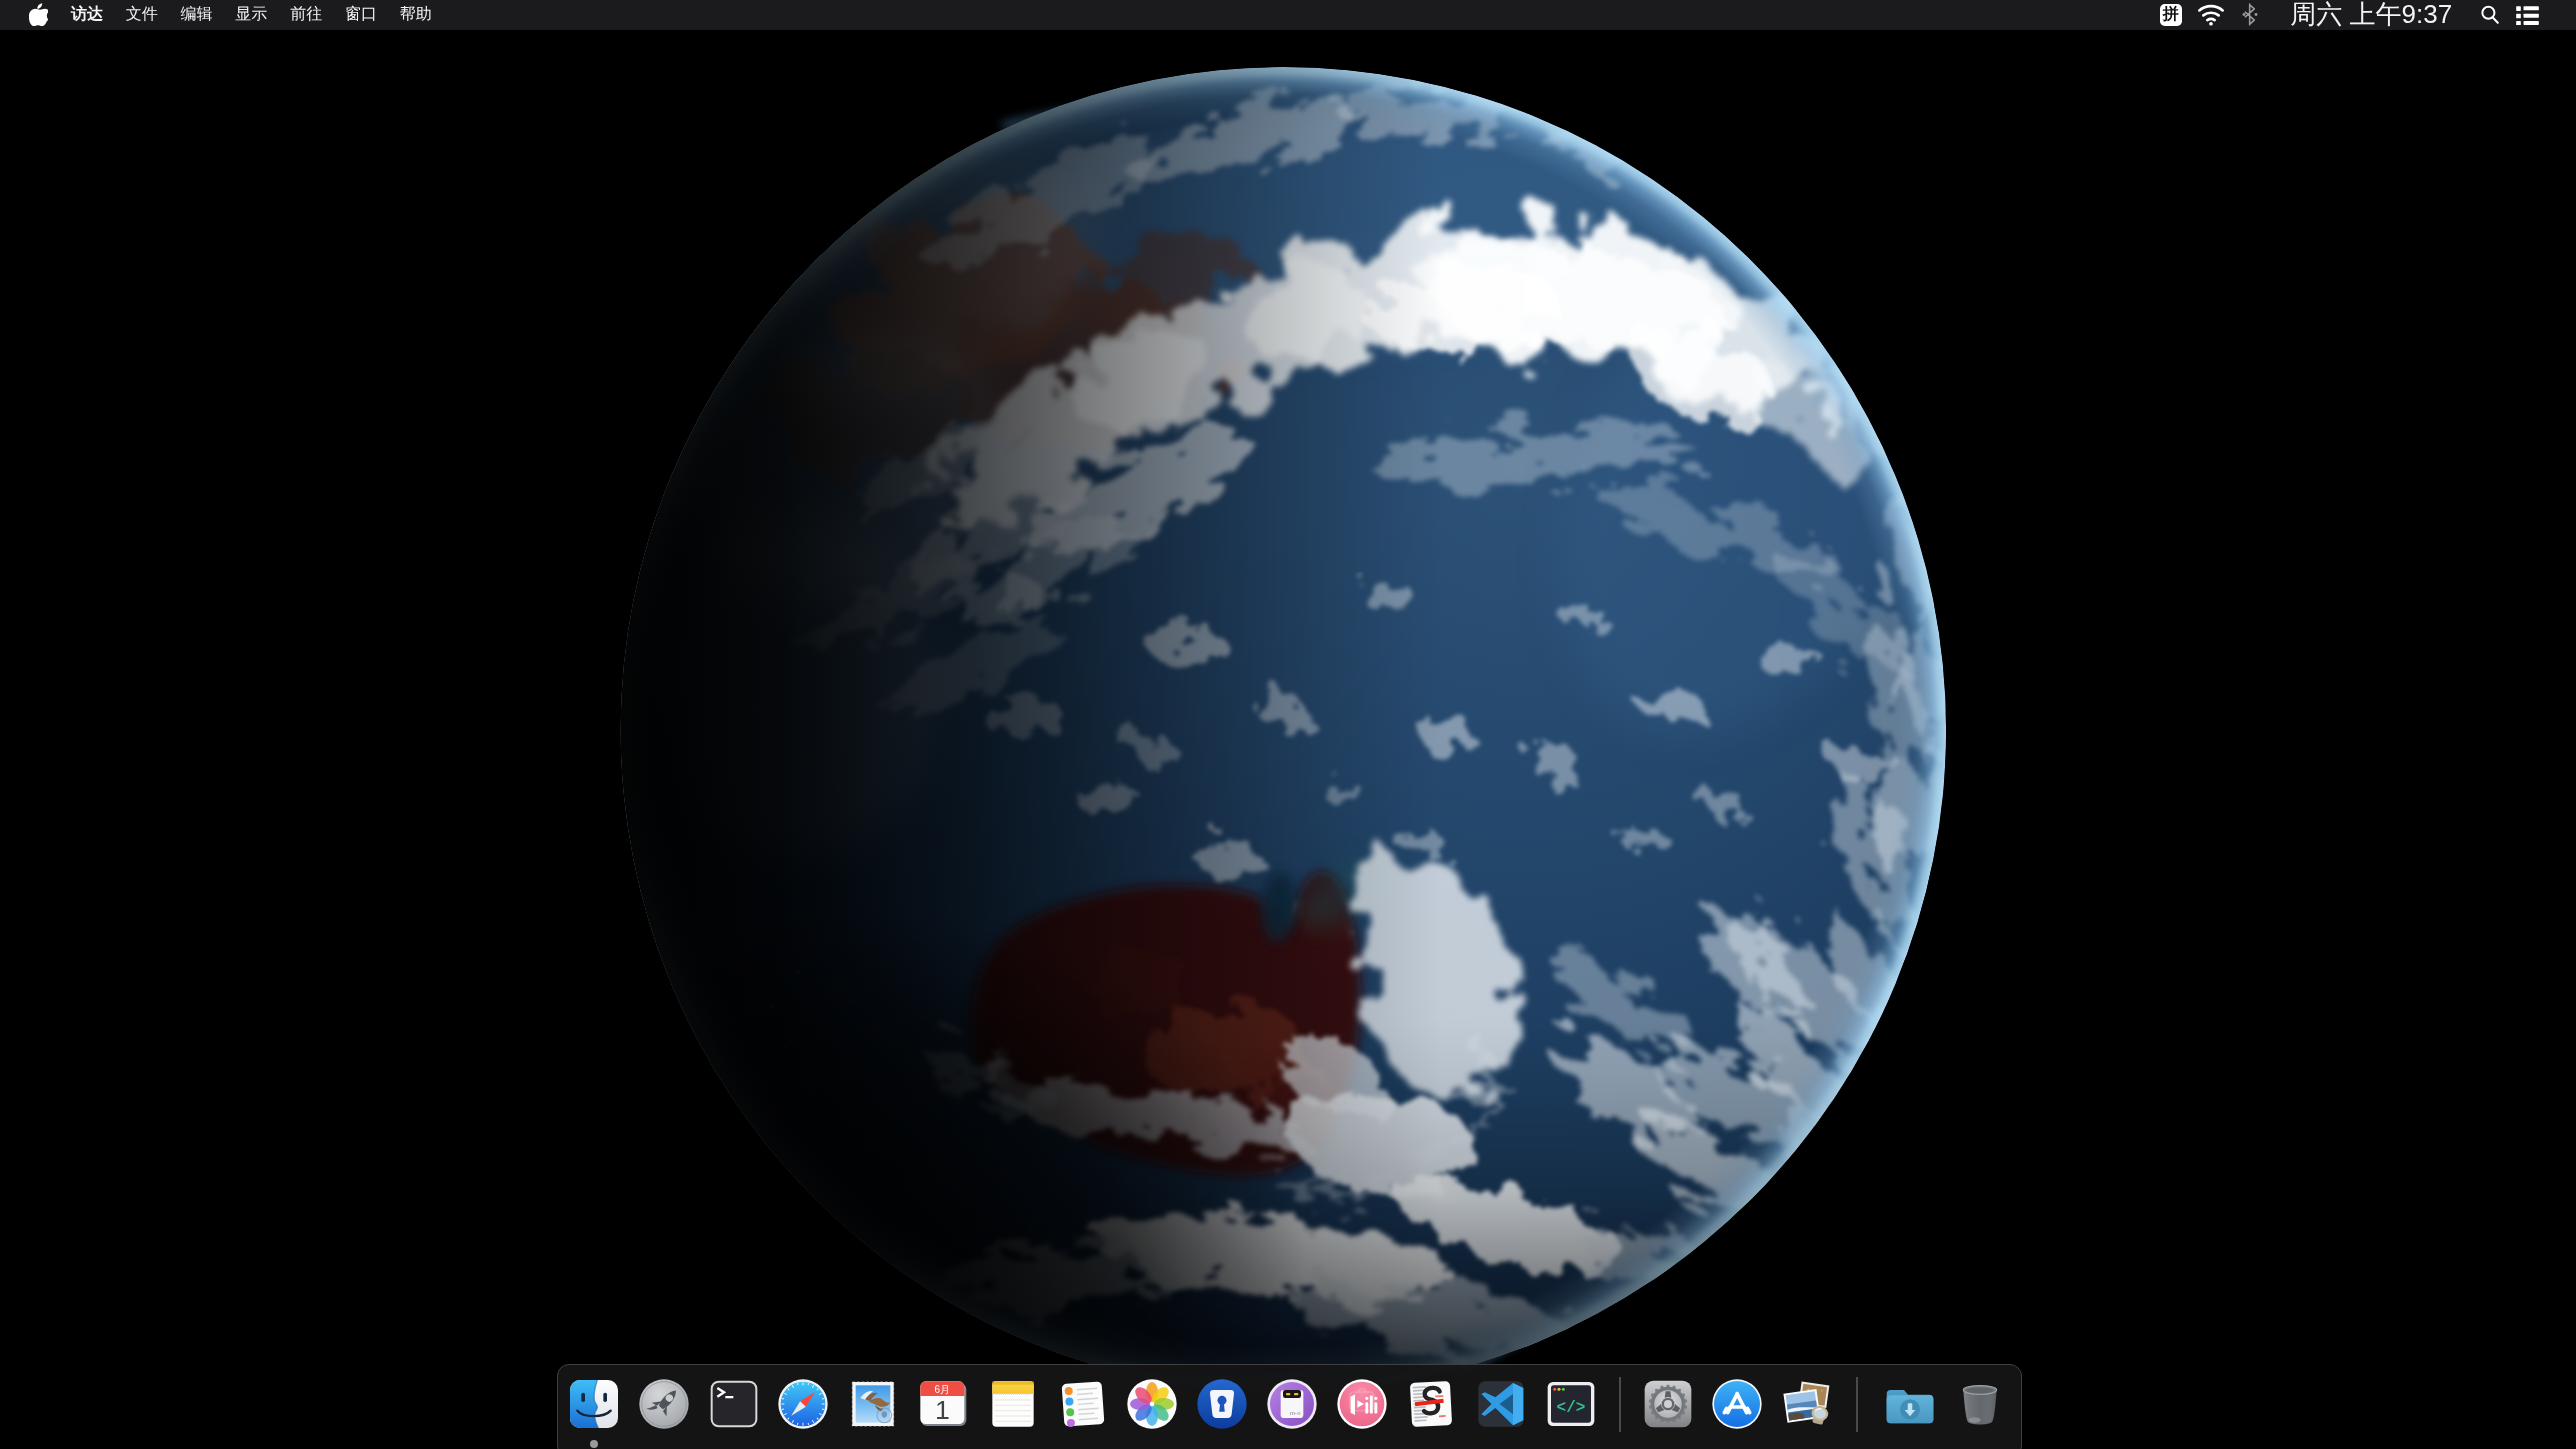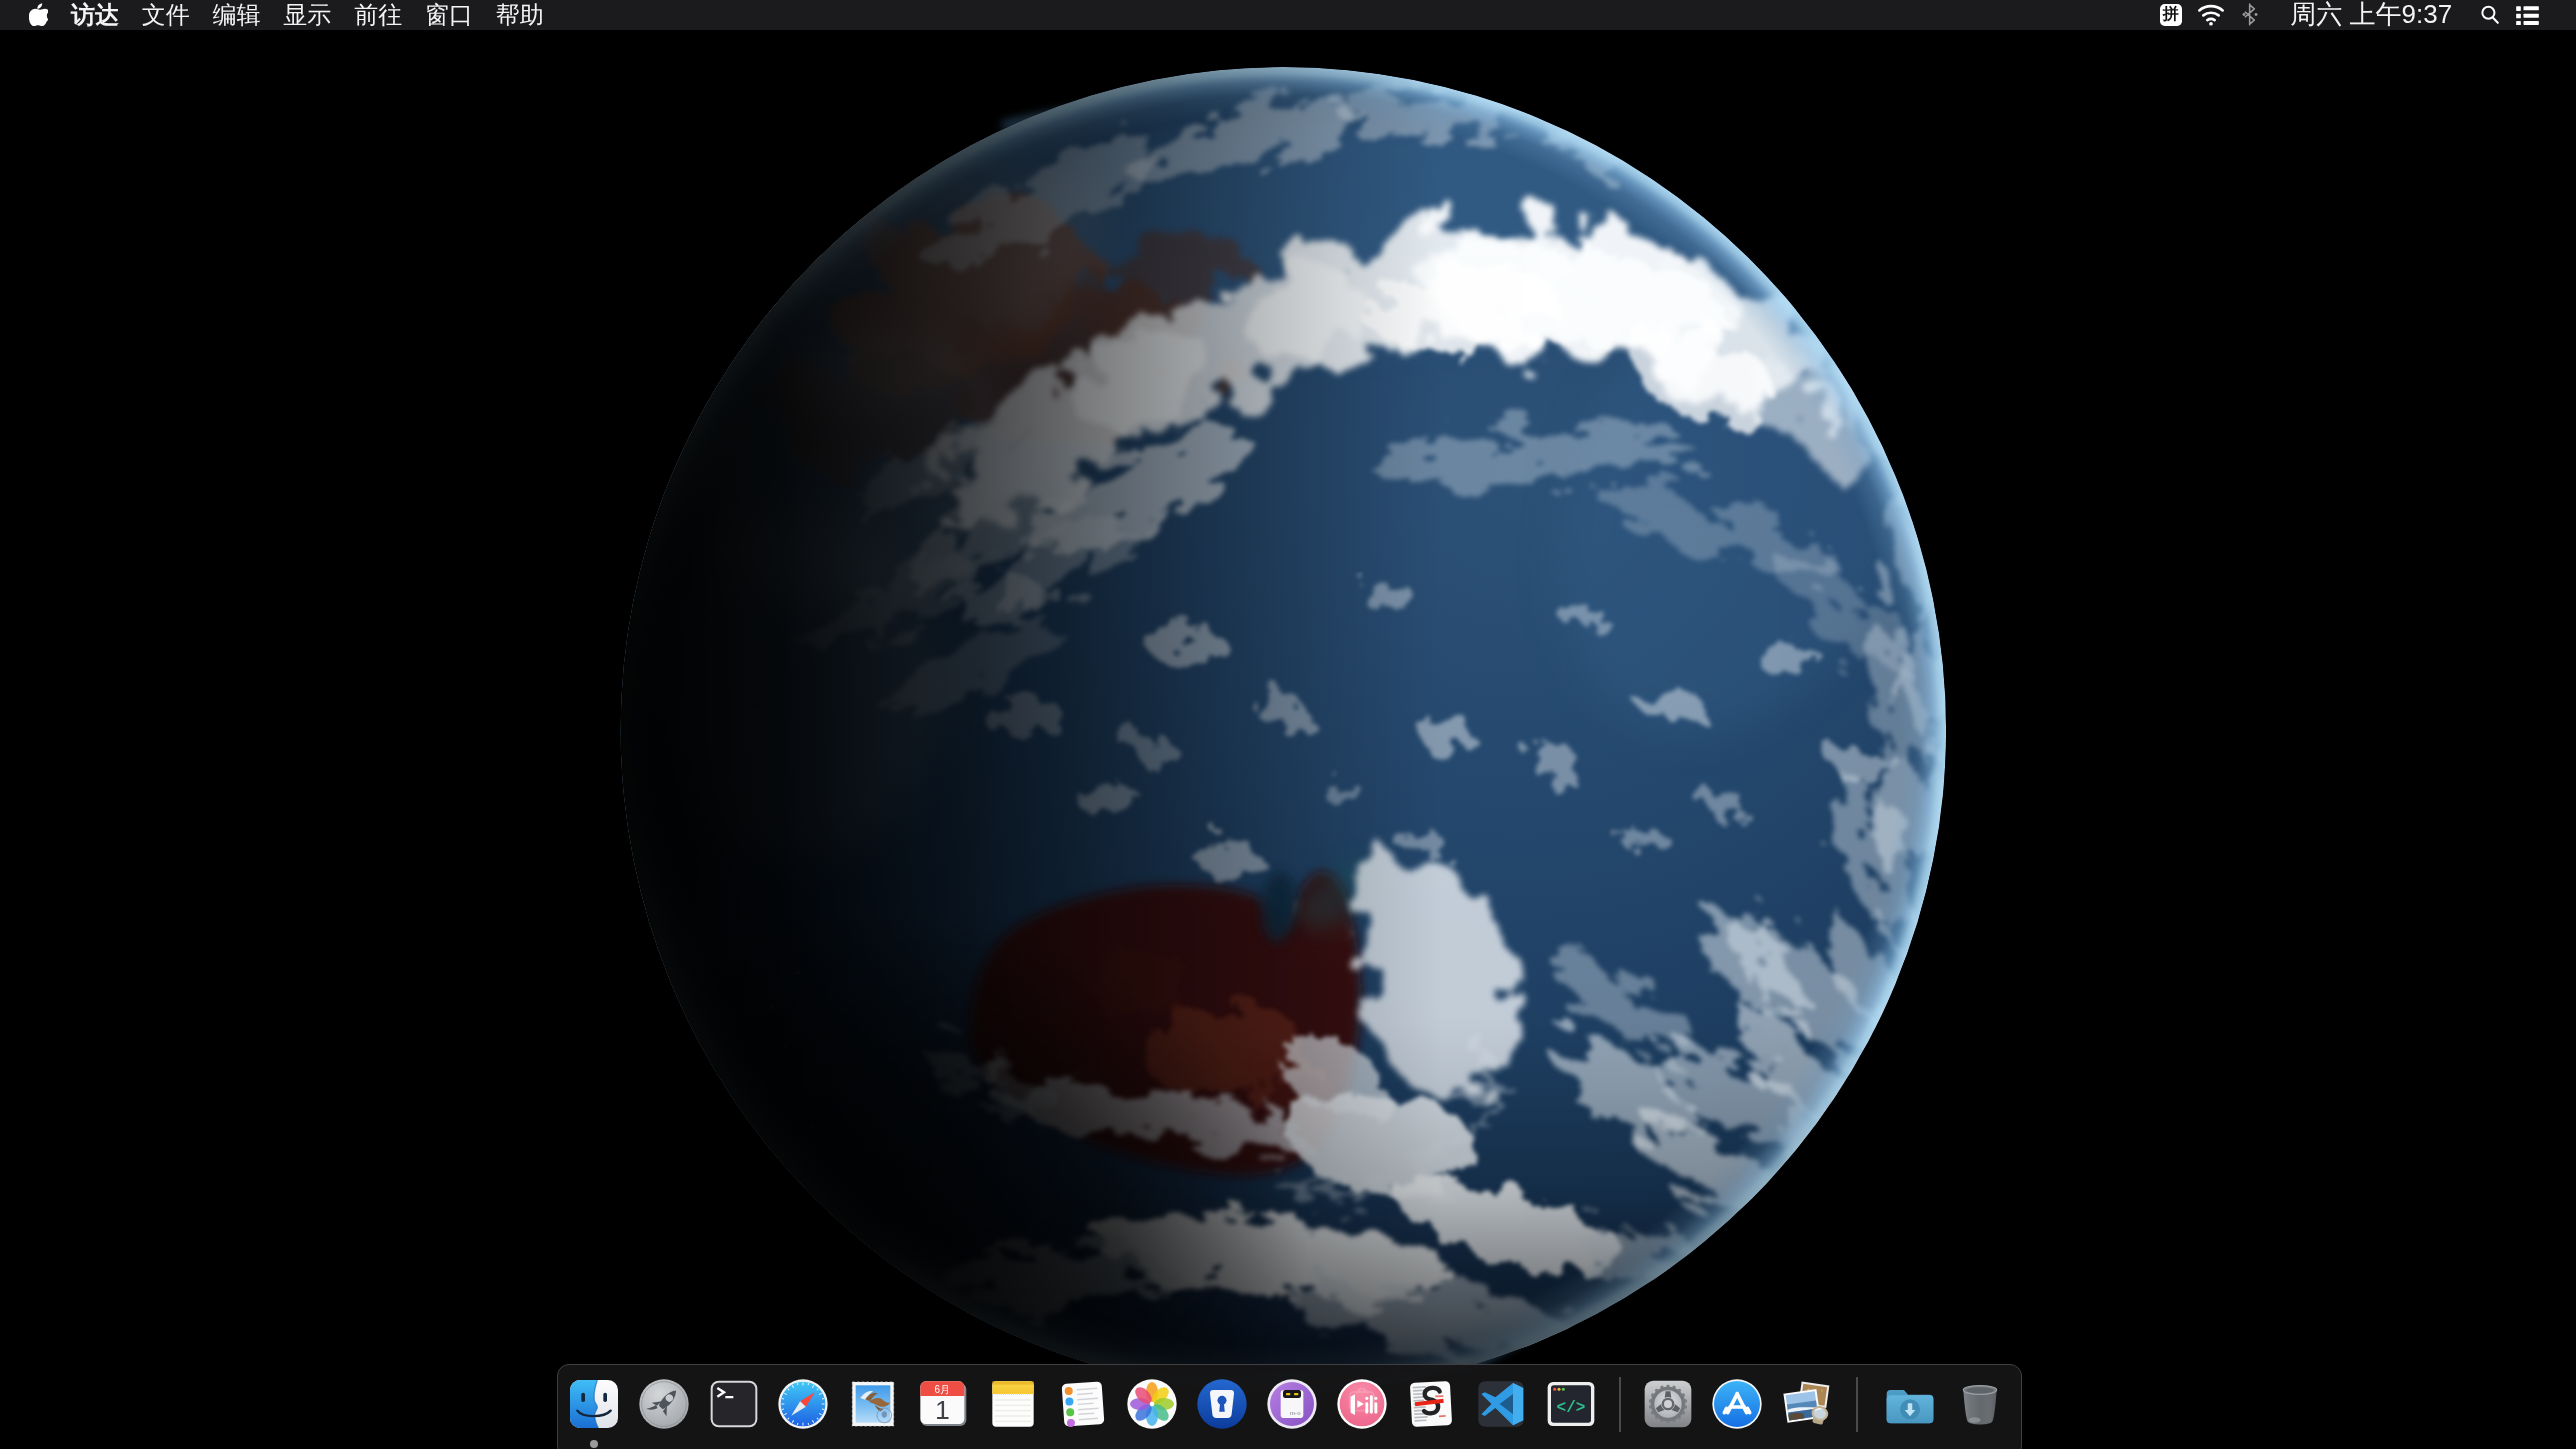--- a/index.html
+++ b/index.html
@@ -1,19 +1,19 @@
 <!DOCTYPE html>
 <html style="font-size:10.7px"><head><meta charset="utf-8">
 <style>
 html,body{margin:0;padding:0;width:2576px;height:1449px;background:#000;overflow:hidden;
 font-family:"Liberation Sans",sans-serif;}
 #wall{position:absolute;left:0;top:0;}
 #menubar{position:absolute;left:0;top:0;width:2576px;height:29.5px;background:#1b1b1d;
 display:flex;align-items:center;color:#f4f4f5;z-index:5;}
-.mitem{font-size:24px;margin:0 11.4px;white-space:nowrap;}
+.mitem{font-size:16px;margin:0 11.4px;white-space:nowrap;}
 .mbold{font-weight:bold;}
 #mright{position:absolute;right:37px;top:0;height:29.5px;display:flex;align-items:center;z-index:6;color:#f4f4f5;}
 #dock{position:absolute;left:557px;top:1364px;width:1465px;height:94px;
 background:rgba(21,21,22,0.96);border:1.3px solid #404042;border-radius:12px;
 box-sizing:border-box;z-index:5;}
 .ic{position:absolute;top:1378px;width:52px;height:52px;z-index:6;}
 .dsep{position:absolute;top:1377px;width:2px;height:55px;background:#4a4a4c;z-index:6;}
 #rundot{position:absolute;left:590px;top:1440px;width:8px;height:8px;border-radius:4px;
 background:#9a9a9a;z-index:6;}
 </style></head>

